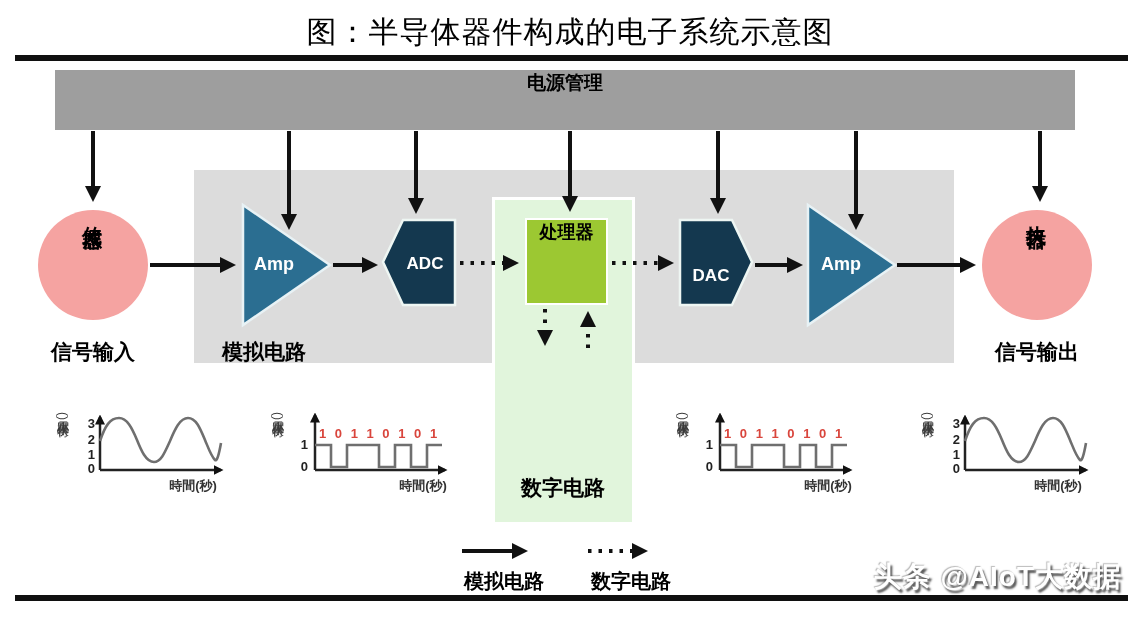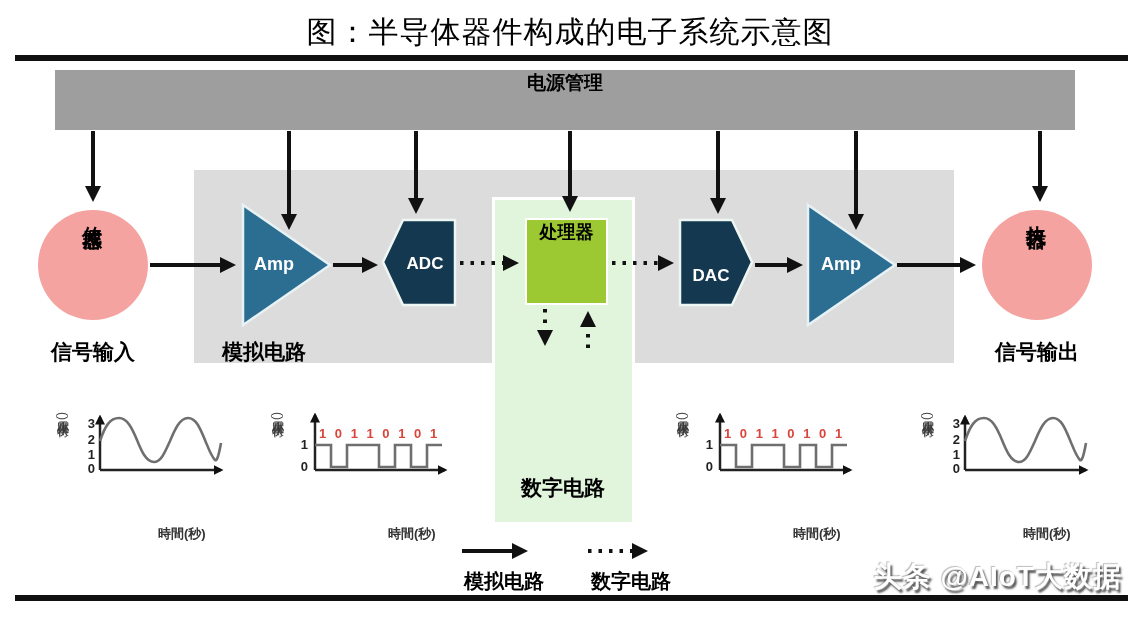--- a/index.html
+++ b/index.html
@@ -13,21 +13,21 @@
   .region-gray{background:#dcdcdc;}
   .region-green{background:#e1f5dc;border:3px solid #fff;box-sizing:border-box;}
   .chipbox{background:#9cc832;border:2px solid #fff;box-sizing:border-box;
            font-size:18px;font-weight:bold;}
   .circle{background:#f5a3a1;border-radius:50%;}
   .vtext{writing-mode:vertical-rl;text-orientation:upright;font-size:20px;font-weight:bold;letter-spacing:2px;}
   .blabel{font-size:21px;font-weight:bold;text-align:center;}
   .shapetext{color:#fff;font-weight:bold;font-size:17px;text-align:center;}
   .ylab{writing-mode:vertical-rl;font-size:12px;line-height:1;color:#3a3a3a;}
   .tick{font-size:13px;font-weight:bold;color:#222;width:14px;text-align:right;}
-  .xlab{font-size:13px;font-weight:bold;color:#333;text-align:left;margin-top:48px;}
+  .xlab{font-size:13px;font-weight:bold;color:#333;text-align:center;}
   .bits{font-size:13px;font-weight:bold;color:#d9453c;letter-spacing:2.5px;white-space:nowrap;}
   .legendlab{font-size:20px;font-weight:bold;text-align:center;}
   .watermark{font-size:28px;font-weight:bold;color:#fff;letter-spacing:1px;text-align:right;
              text-shadow:2px 3px 2px rgba(80,80,80,.95), -1px -1px 1px rgba(120,120,120,.5);}
   svg{position:absolute;left:0;top:0;pointer-events:none;}
 </style>
 </head>
 <body>
 
 <div id="stage">

